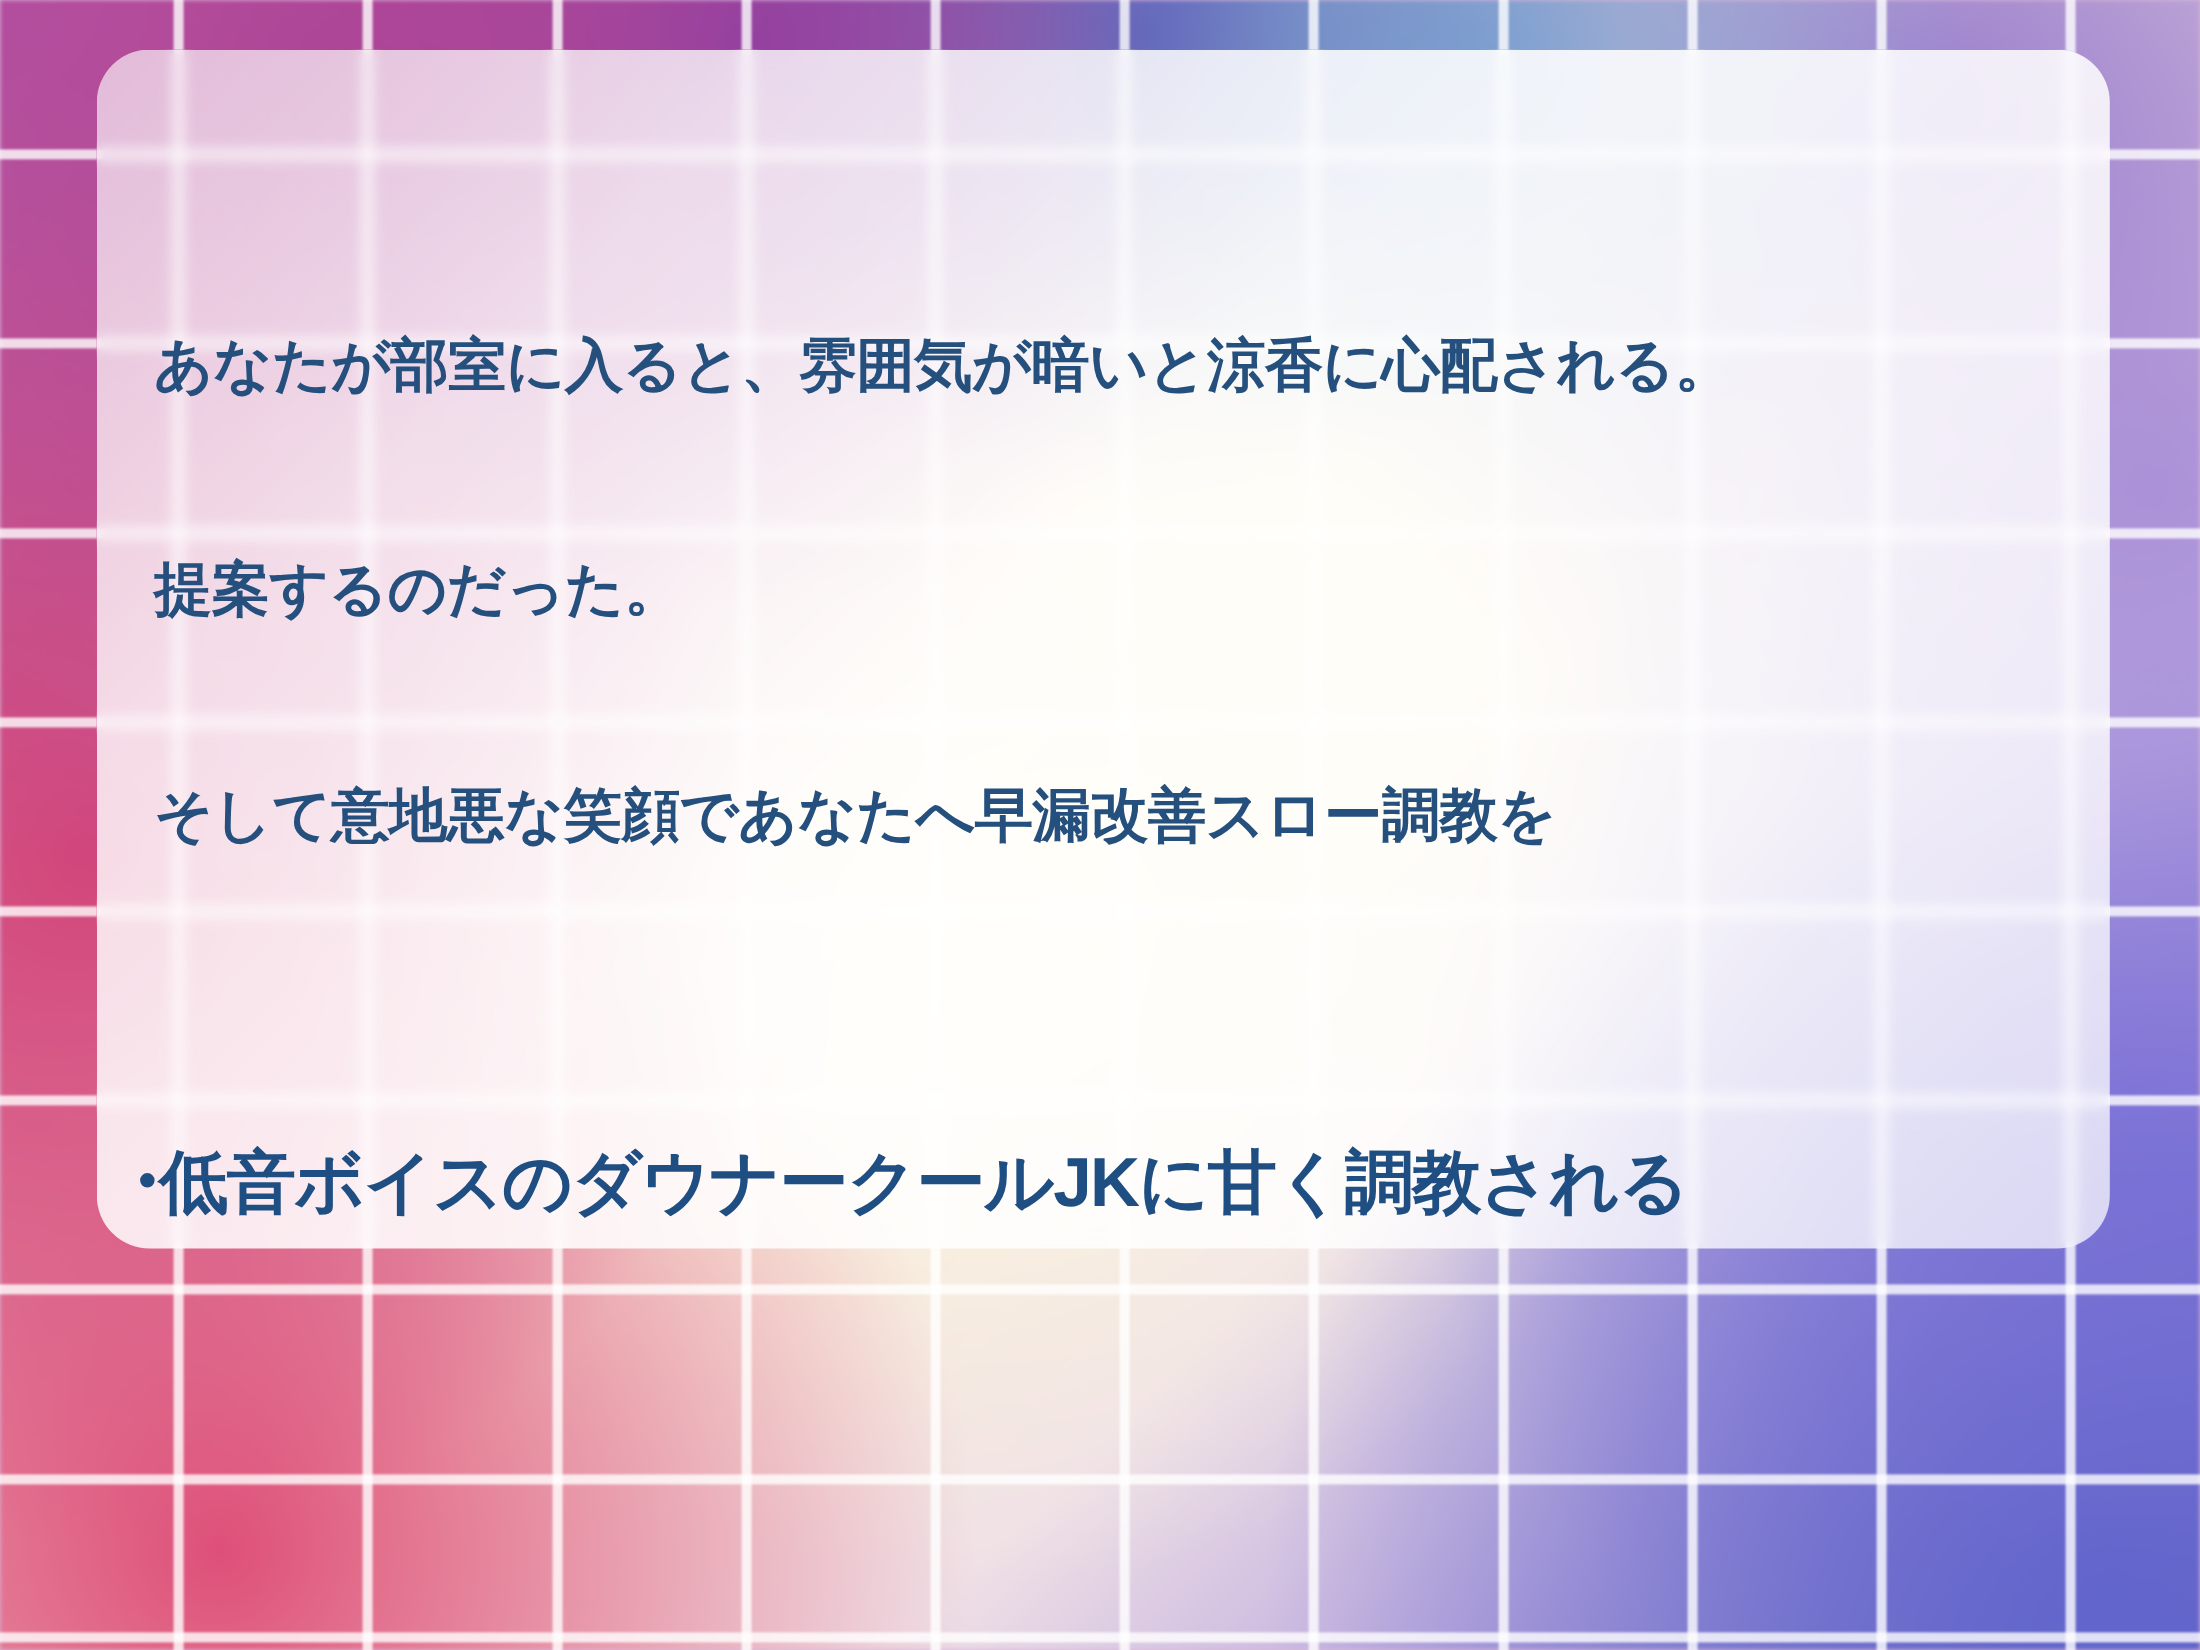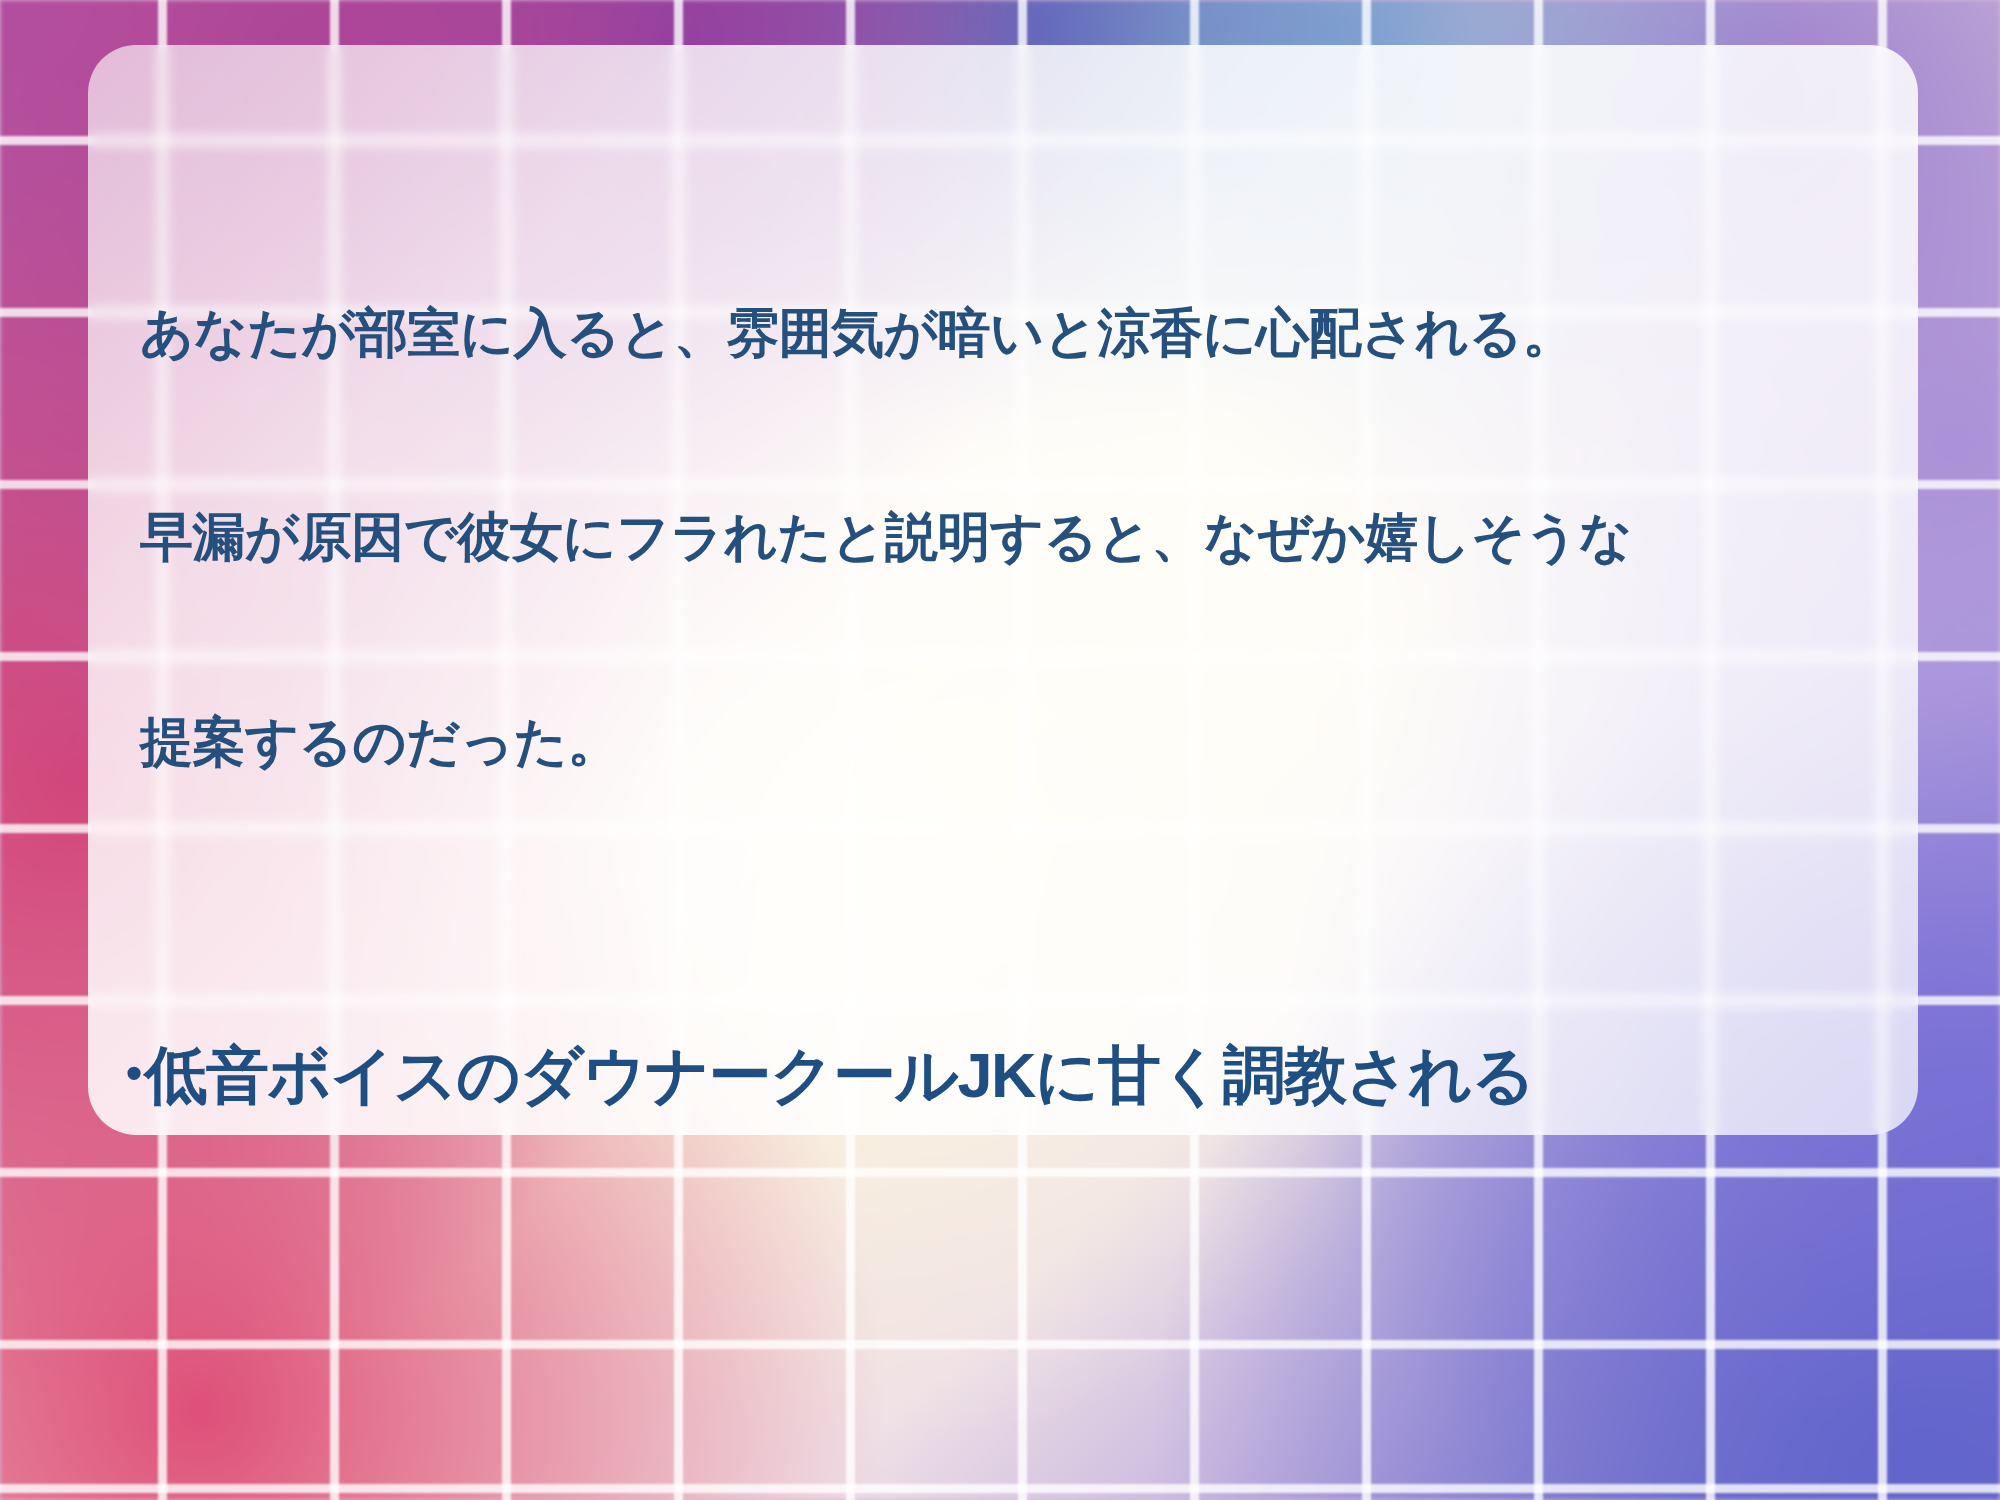--- a/index.html
+++ b/index.html
@@ -120,22 +120,22 @@
 <div id="slide">
 
   <div class="bg-photo"></div>
   <div class="bg-grid"></div>
 
   <div class="card">
     <div class="card-inner">
 
       <div class="story">
         <span class="line">あなたが部室に入ると、雰囲気が暗いと涼香に心配される。</span>
-        <span class="line">早漏が原因で彼女にフラれたと説明すると、なぜか嬉しそうな</span>
         <span class="line">提案するのだった。</span>
+        <span class="line">そして意地悪な笑顔であなたへ早漏改善スロー調教を</span>
       </div>
 
       <ul class="bullets">
         <li>
           <span class="dot">•</span>
           <span>低音ボイスのダウナークールJKに甘く調教される</span>
         </li>
 
       </ul>
 

